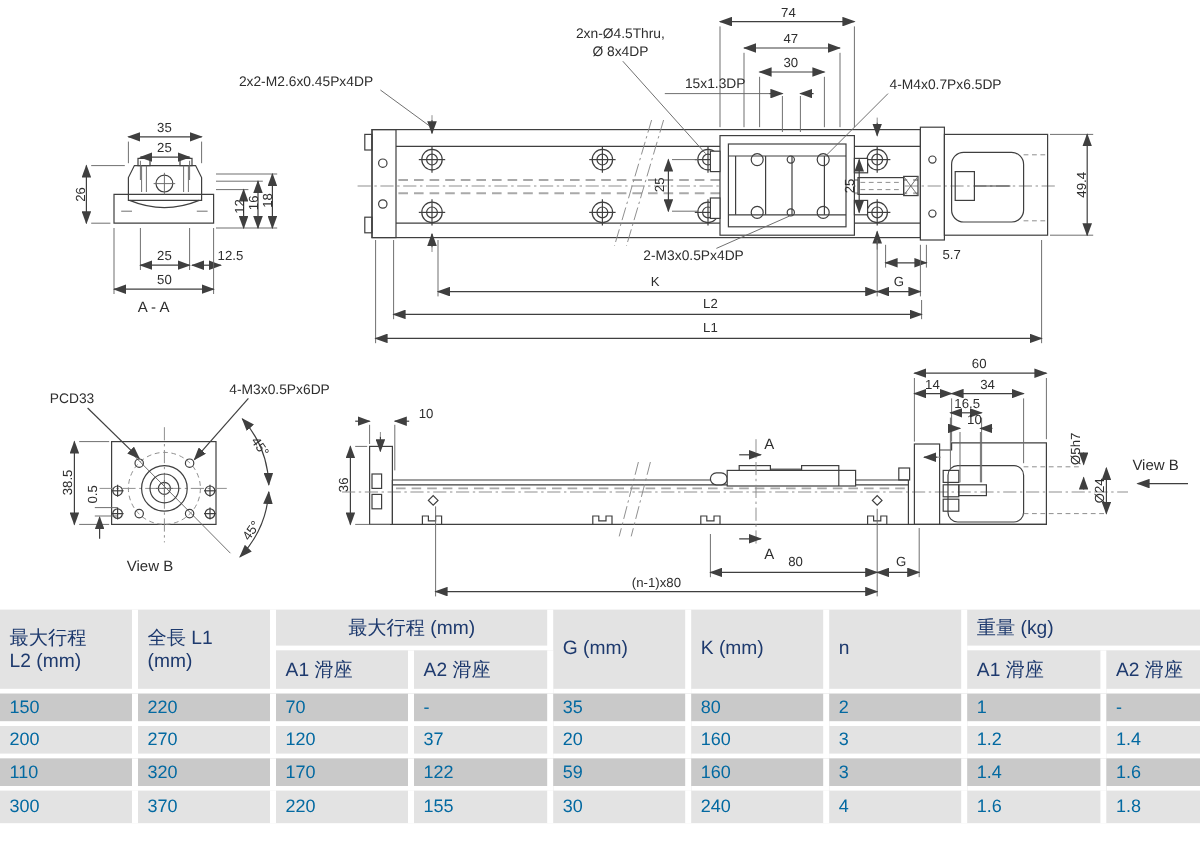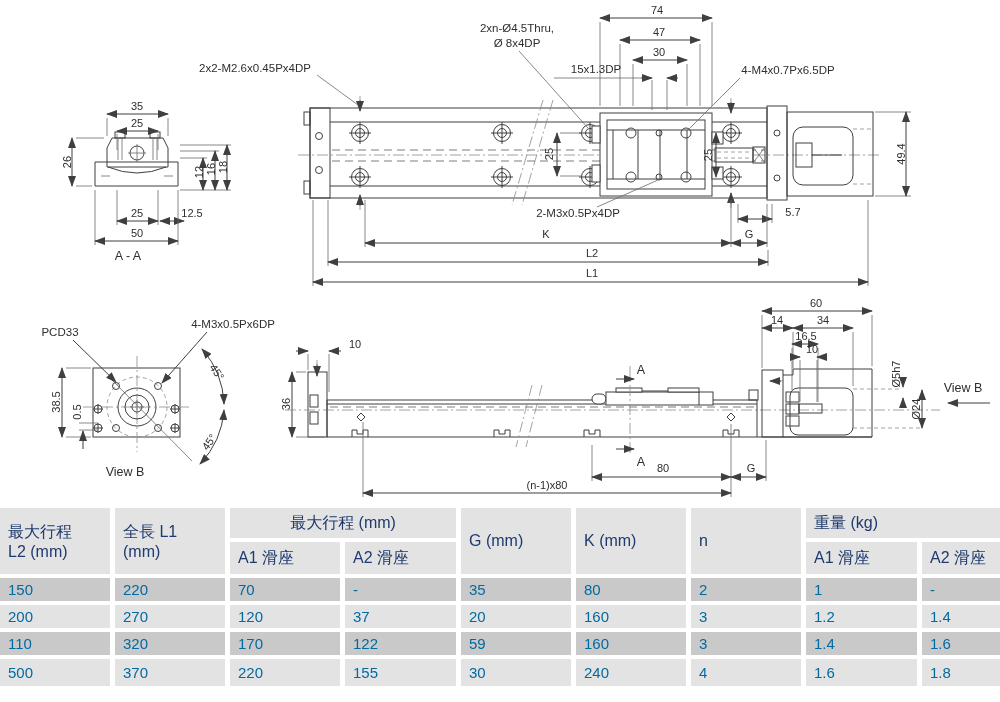--- a/index.html
+++ b/index.html
@@ -474,21 +474,21 @@
       <td>320</td>
       <td>170</td>
       <td>122</td>
       <td>59</td>
       <td>160</td>
       <td>3</td>
       <td>1.4</td>
       <td>1.6</td>
     </tr>
     <tr class="last">
-      <td>500</td>
+      <td>300</td>
       <td>370</td>
       <td>220</td>
       <td>155</td>
       <td>30</td>
       <td>240</td>
       <td>4</td>
       <td>1.6</td>
       <td>1.8</td>
     </tr>
   </tbody>

